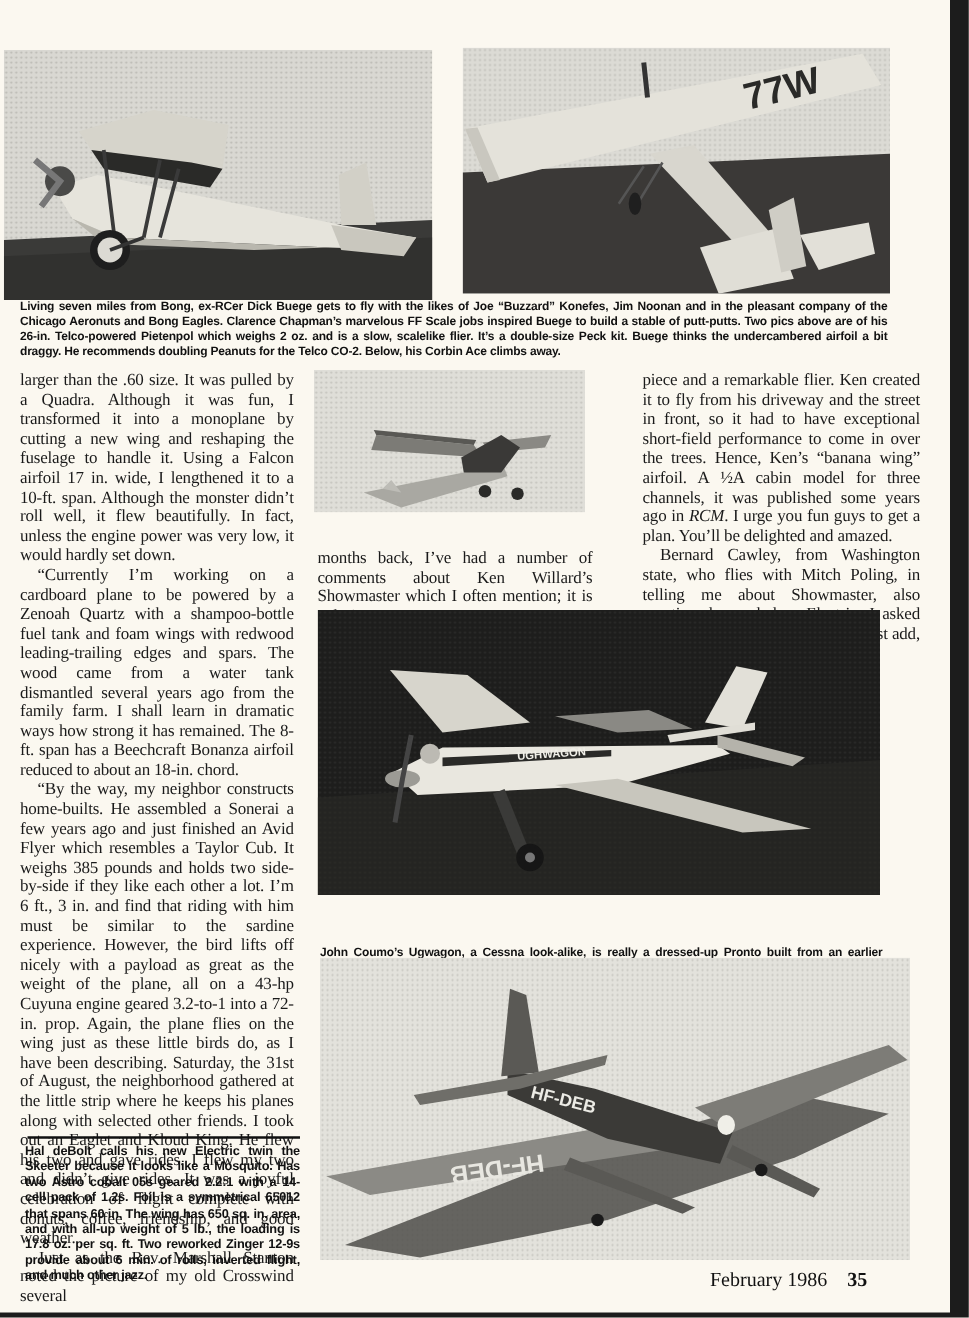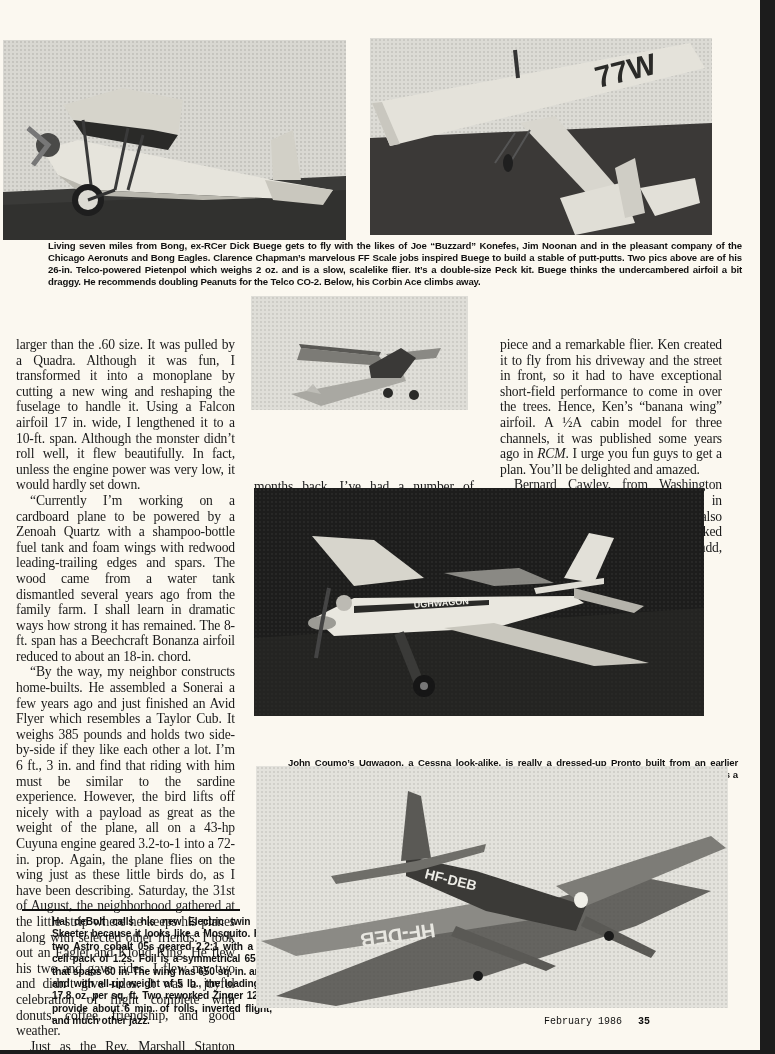--- a/index.html
+++ b/index.html
@@ -13,33 +13,32 @@
       background: #fbf8f0;
     }
     .photo { position: absolute; overflow: hidden; }
     .photo svg { width: 100%; height: 100%; display: block; }
     .caption {
       position: absolute;
       font-family: "Liberation Sans", sans-serif;
       font-weight: bold; color: #111;
       font-size: 9.6px; line-height: 12px; text-align: justify;
       letter-spacing: -0.15px;
-      margin-left: 32px;
     }
     .body-col {
       position: absolute;
       font-size: 13.6px; line-height: 15.6px; color: #1a1a1a;
       text-align: justify; letter-spacing: -0.15px;
     }
     .body-col p { margin: 0; text-indent: 14px; }
-    .body-col p.noindent { text-indent: 0; margin-top: 41px; }
+    .body-col p.noindent { text-indent: 0; }
     .rule { position: absolute; background: #111; }
     .footer {
-      position: absolute; top: 1016px; left: 544px;
-      font-family: Liberation Mono, monospace; font-size: 10px; color: #111;
+      position: absolute; top: 1016px; left: 568px;
+      font-family: Liberation Serif, serif; font-size: 16px; color: #111;
     }
     .footer .pg { font-weight: bold; margin-left: 16px; }
   </style>
 </head>
 <body>
 
 <div class="page">
 
   <div class="photo" style="left:3px;top:40px;width:343px;height:200px;">
     <svg viewBox="0 0 343 200" preserveAspectRatio="none">
@@ -131,21 +130,21 @@
       <path d="M55 95 L62 88 L70 98 Z" fill="#bdbcb6"></path>
       <circle cx="137" cy="97" r="5" fill="#2a2a28"></circle>
       <circle cx="163" cy="99" r="5" fill="#2a2a28"></circle>
     </svg>
   </div>
 
   <div class="body-col" style="left:254px;top:438px;width:220px;">
     <p class="noindent">months back, I’ve had a number of comments about Ken Willard’s Showmaster which I often mention; it is a design master-</p>
   </div>
 
-  <div class="body-col" style="left:500px;top:296px;width:222px;">
+  <div class="body-col" style="left:514px;top:296px;width:222px;">
     <p class="noindent"><span>piece and a remarkable flier. Ken created it to fly from his driveway and the street in front, so it had to have exceptional short-field performance to come in over the trees. Hence, Ken’s “banana wing” airfoil. A ½A cabin model for three channels, it was published some years ago in </span><i>RCM</i><span>. I urge you fun guys to get a plan. You’ll be delighted and amazed.</span></p>
     <p>Bernard Cawley, from Washington state, who flies with Mitch Poling, in telling me about Showmaster, also mentioned a scaled-up Electric. I asked how big, so here we go again. I must add, first, that I had</p>
   </div>
 
   <div class="photo" style="left:254px;top:488px;width:450px;height:228px;">
     <svg viewBox="0 0 450 228" preserveAspectRatio="none">
       <defs>
         <pattern id="ht4" width="4" height="4" patternUnits="userSpaceOnUse">
           <rect width="4" height="4" fill="#1d1d1c"></rect>
             <circle cx="2" cy="2" r="0.9" fill="#2c2c2a"></circle>

